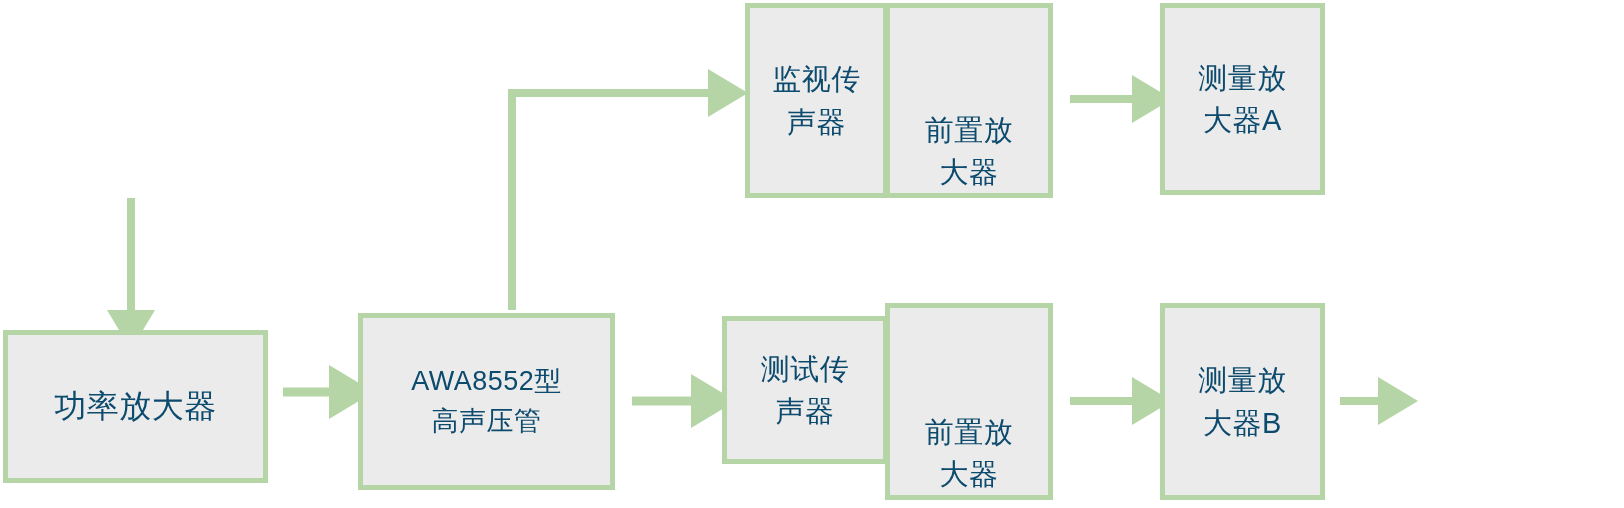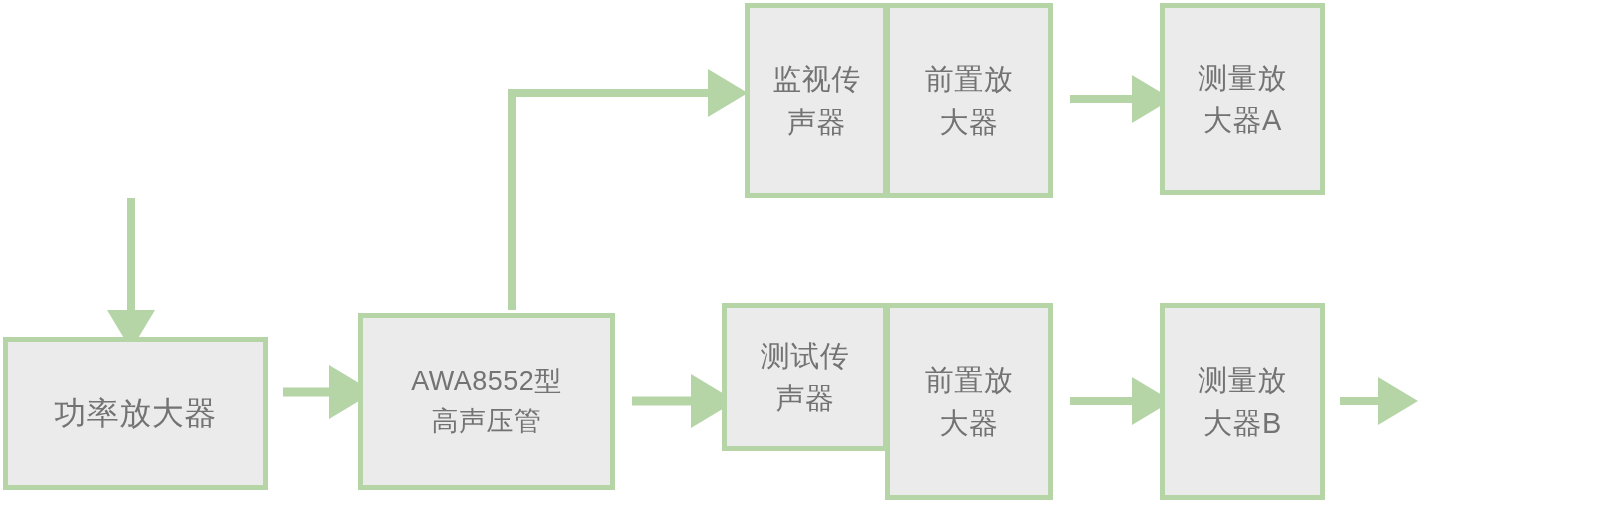--- a/index.html
+++ b/index.html
@@ -20,33 +20,34 @@
   }
   .node {
     position: absolute;
     box-sizing: border-box;
     background: #ebebeb;
     border: 5px solid #b5d5a7;
     display: flex;
     align-items: center;
     justify-content: center;
     text-align: center;
-    color: #737373;
+    color: #0c4a6e;
     line-height: 1.45;
     white-space: pre-line;
     letter-spacing: 0.5px;
   }
   .node .label {
     display: block;
     width: 100%;
     white-space: pre-line;
   }
   
   .node.pair-right {
     border-left-width: 5px;
+    align-items: flex-end;
   }
   .conn-svg {
     position: absolute;
     left: 0;
     top: 0;
     width: 1624px;
     height: 508px;
     pointer-events: none;
     overflow: visible;
   }
@@ -89,21 +90,21 @@
     <g>
       <line x1="1070" y1="401" x2="1140" y2="401" stroke="#b5d5a7" stroke-width="8" marker-end="url(#arrow-lg)"></line>
     </g>
 
     <g>
       <line x1="1340" y1="401" x2="1386" y2="401" stroke="#b5d5a7" stroke-width="8" marker-end="url(#arrow-lg)"></line>
     </g>
   </svg>
 
 
-  <div class="node" style="left:3px;  top:337px; width:265px; height:153px; font-size:32px;">
+  <div class="node" style="left:3px;  top:330px; width:265px; height:153px; font-size:32px;">
     <span class="label">功率放大器</span>
   </div>
 
   <div class="node" style="left:358px; top:313px; width:257px; height:177px; font-size:27px;">
     <span class="label">AWA8552型
 高声压管</span>
   </div>
 
   <div class="node" style="left:745px; top:3px;  width:143px; height:195px; font-size:29px;">
     <span class="label">监视传
@@ -113,21 +114,21 @@
   <div class="node pair-right" style="left:885px; top:3px;  width:168px; height:195px; font-size:29px;">
     <span class="label">前置放
 大器</span>
   </div>
 
   <div class="node" style="left:1160px; top:3px; width:165px; height:192px; font-size:29px;">
     <span class="label">测量放
 大器A</span>
   </div>
 
-  <div class="node" style="left:722px; top:303px; width:166px; height:148px; font-size:29px;">
+  <div class="node" style="left:722px; top:316px; width:166px; height:148px; font-size:29px;">
     <span class="label">测试传
 声器</span>
   </div>
 
   <div class="node pair-right" style="left:885px; top:303px; width:168px; height:197px; font-size:29px;">
     <span class="label">前置放
 大器</span>
   </div>
 
   <div class="node" style="left:1160px; top:303px; width:165px; height:197px; font-size:29px;">

